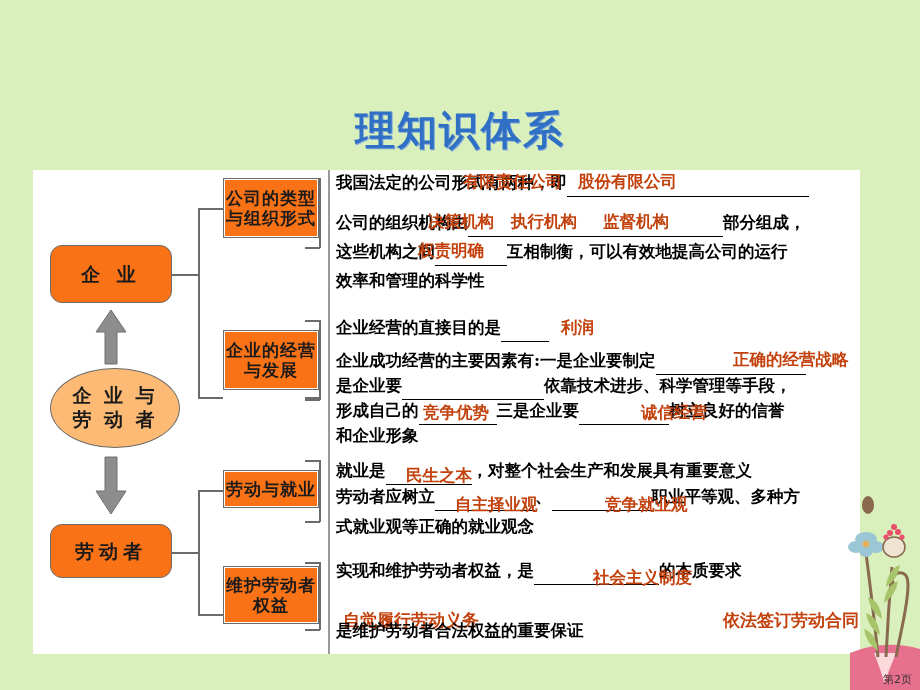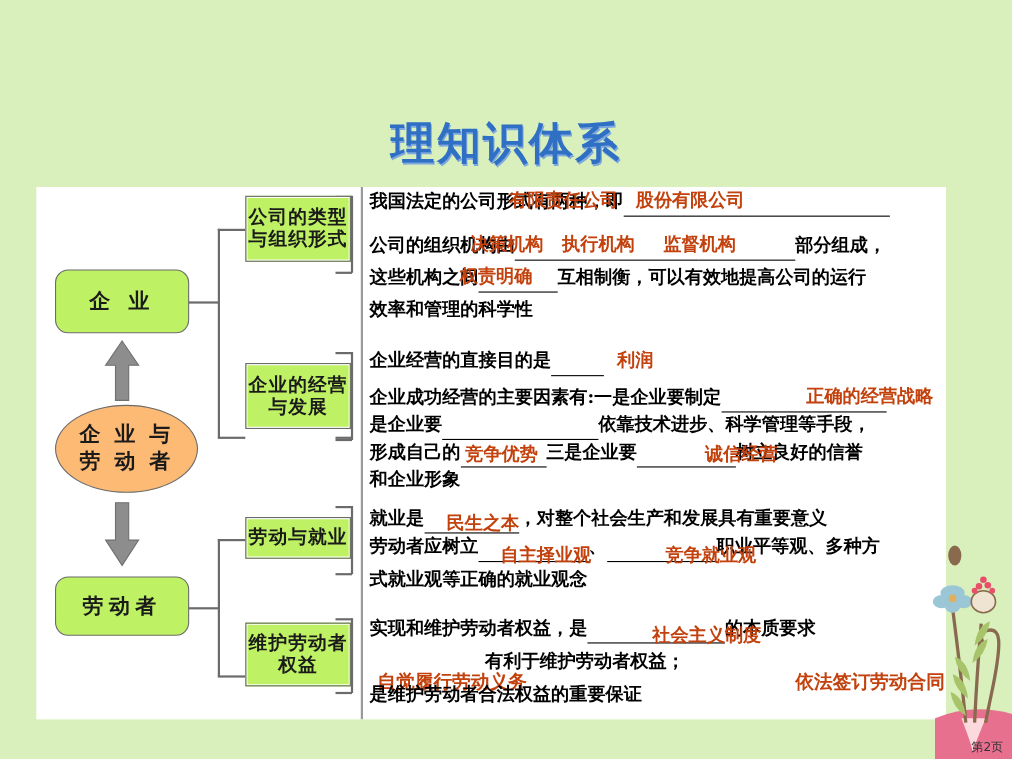--- a/index.html
+++ b/index.html
@@ -27,21 +27,21 @@
   .panel{
     position:absolute;left:33px;top:170px;width:827px;height:484px;
     background:#ffffff;
     overflow:hidden;
   }
 
   
   .box{
     position:absolute;
     border:1.5px solid #6b6b6b;
-    background:#bef264;
+    background:#f97316;
     color:#1a1a1a;
     font-family:"DejaVu Sans","Liberation Sans",sans-serif;
     font-weight:bold;
     display:flex;align-items:center;justify-content:center;
     text-align:center;
     line-height:1.18;
     box-sizing:border-box;
   }
   .box.round{border-radius:12px;font-size:19px;letter-spacing:5px;}
   .box.sq{font-size:17px;letter-spacing:1px;
@@ -240,21 +240,20 @@
     <div class="ans" style="left:422px;top:325px;">自主择业观</div>
     <div class="ans" style="left:572px;top:325px;">竞争就业观</div>
 
     <div class="tb" style="left:303px;top:344px;">式就业观等正确的就业观念</div>
 
     <div class="tb" style="left:303px;top:388px;">
       <span>实现和维护劳动者权益，是</span><span class="ul" style="display:inline-block;width:125px;">&nbsp;</span><span>的本质要求</span>
     </div>
     <div class="ans" style="left:560px;top:398px;">社会主义制度</div>
 
-    <div class="tb" style="left:408px;top:418px;">有利于维护劳动者权益；</div>
 
     <div class="ans" style="left:310px;top:440px;font-size:17px;">自觉履行劳动义务</div>
     <div class="ans" style="left:690px;top:440px;font-size:17px;">依法签订劳动合同</div>
 
     <div class="tb" style="left:303px;top:448px;">是维护劳动者合法权益的重要保证</div>
 
   </div>
 
   <svg class="deco" viewBox="0 0 72 215">
 

